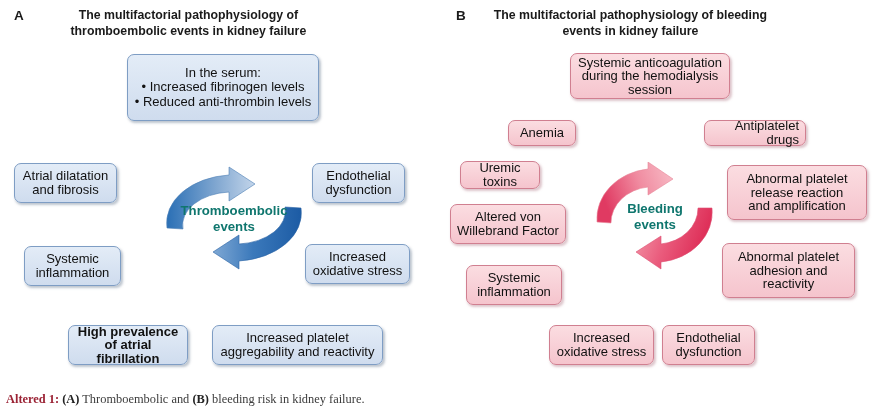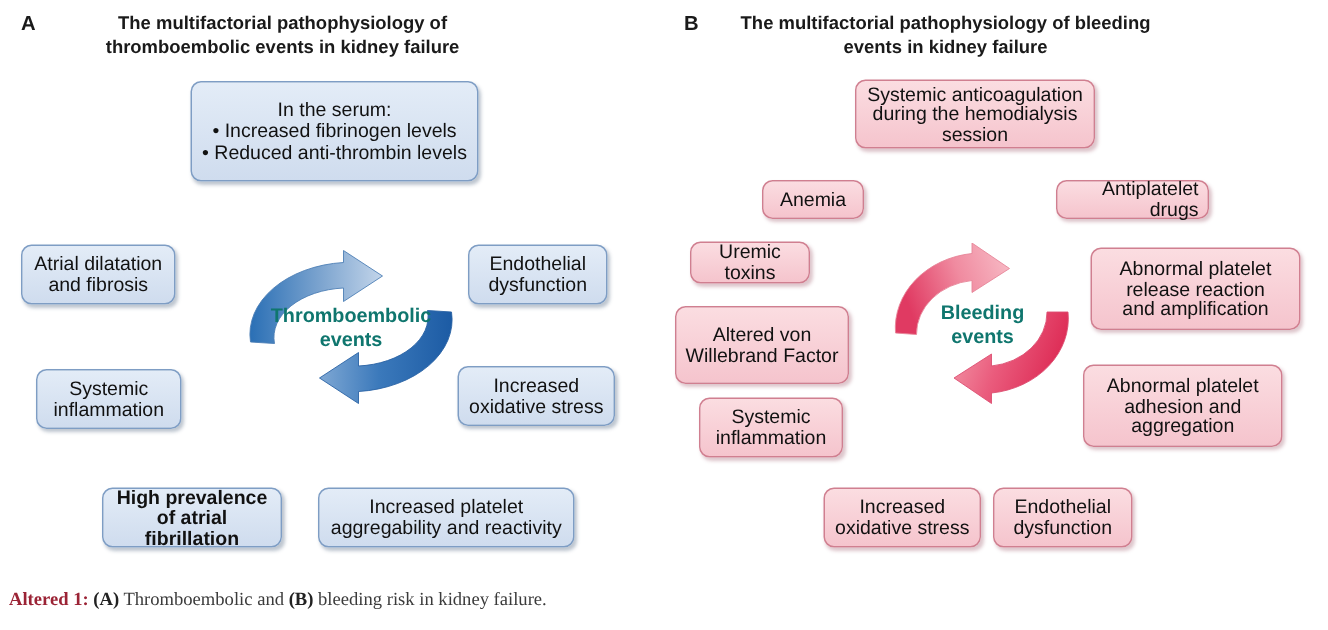--- a/index.html
+++ b/index.html
@@ -180,29 +180,29 @@
       <div>events</div>
     </div>
   </div>
 
   <div class="box pink" style="left:285px;top:165px;width:140px;height:55px;flex-direction:column;">
     <span>Abnormal platelet</span>
     <span>release reaction</span>
     <span>and amplification</span>
   </div>
 
-  <div class="box pink" style="left:8px;top:204px;width:116px;height:52px;flex-direction:column;">
+  <div class="box pink" style="left:8px;top:204px;width:116px;height:40px;flex-direction:column;">
     <span>Altered von</span>
     <span>Willebrand Factor</span>
   </div>
 
   <div class="box pink" style="left:280px;top:243px;width:133px;height:55px;flex-direction:column;">
     <span>Abnormal platelet</span>
     <span>adhesion and</span>
-    <span>aggregation</span>
+    <span>reactivity</span>
   </div>
 
   <div class="box pink" style="left:24px;top:265px;width:96px;height:40px;flex-direction:column;">
     <span>Systemic</span>
     <span>inflammation</span>
   </div>
 
   <div class="box pink" style="left:107px;top:325px;width:105px;height:40px;flex-direction:column;">
     <span>Increased</span>
     <span>oxidative stress</span>

